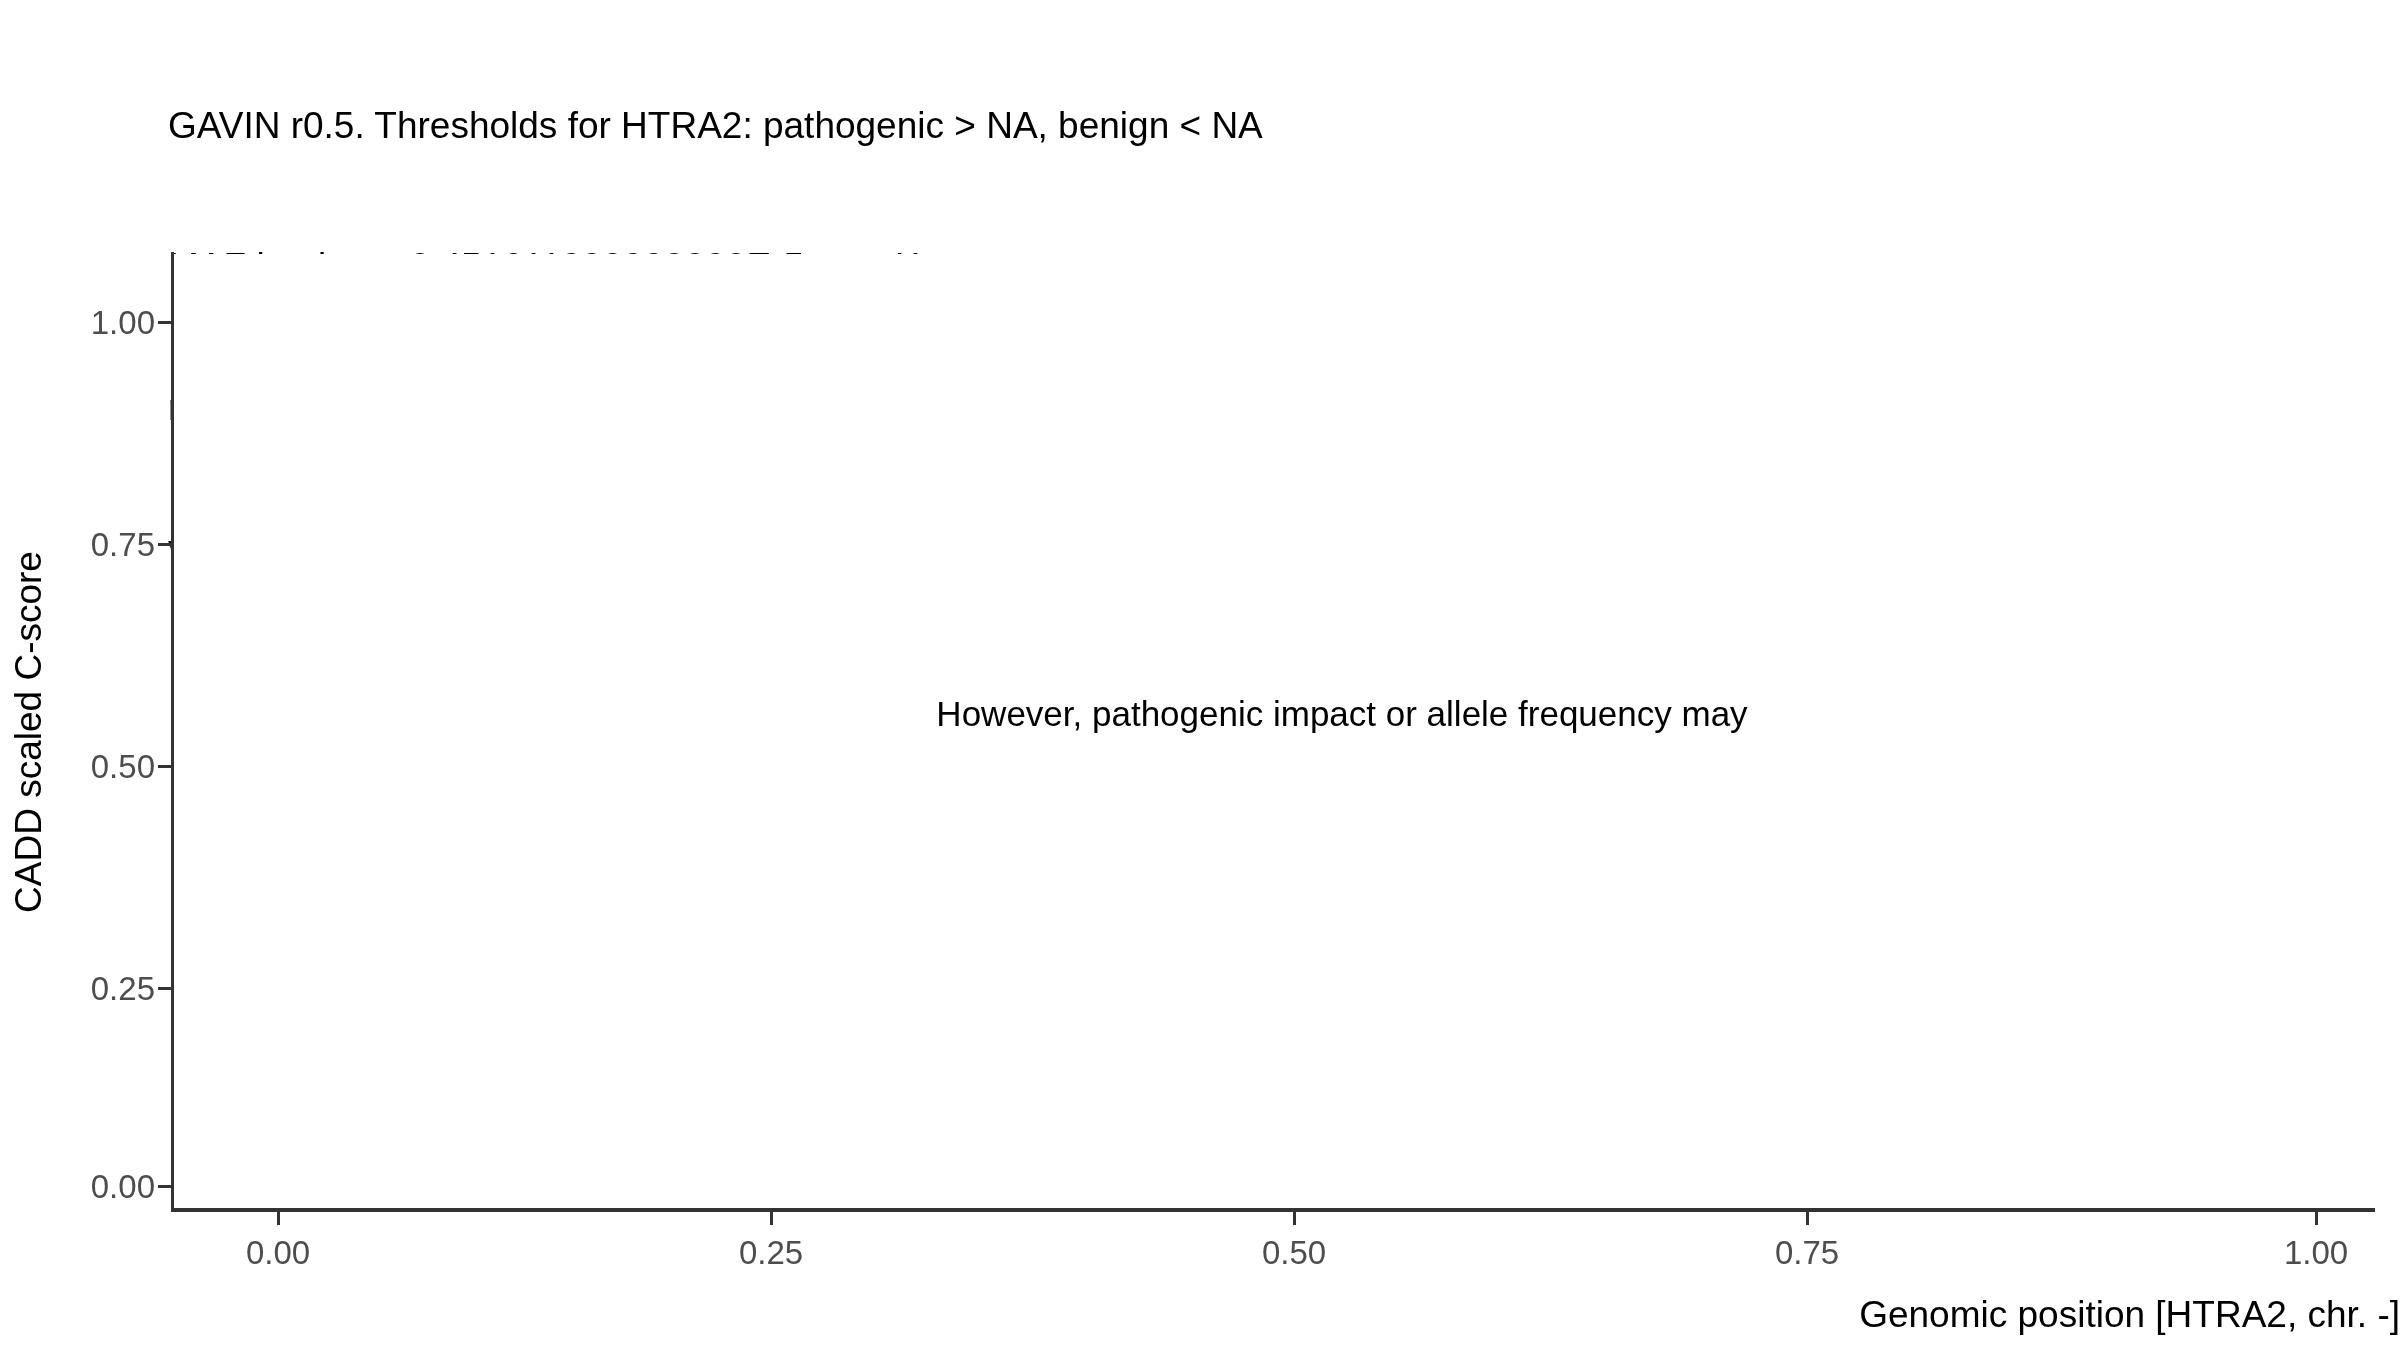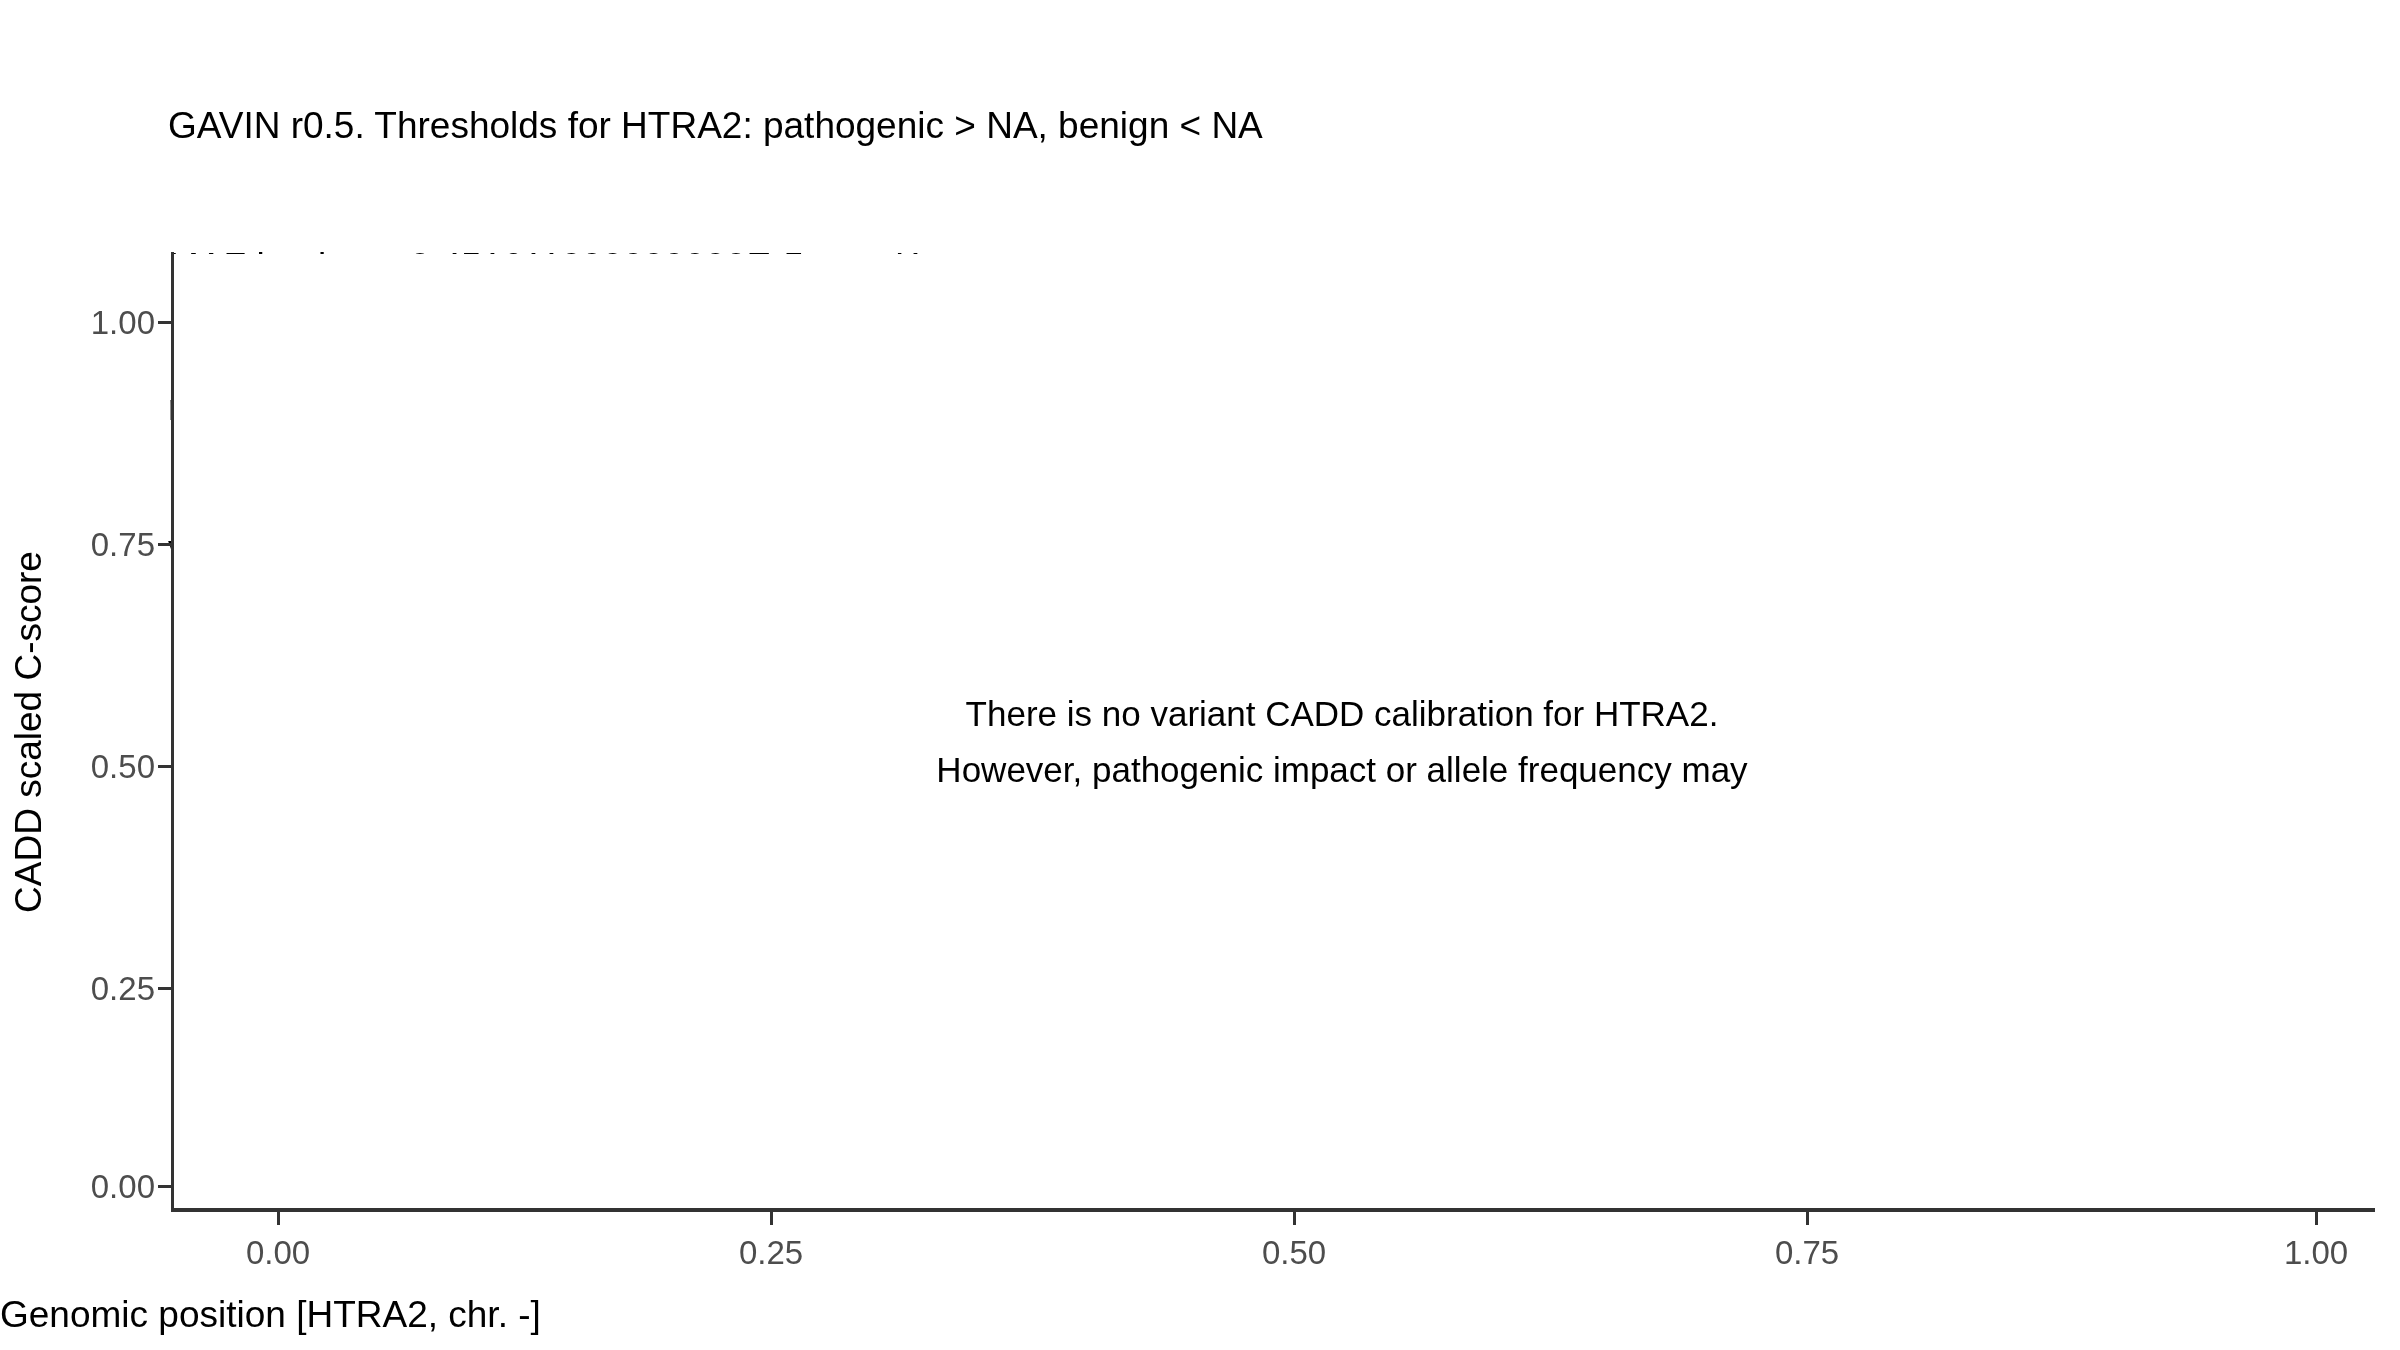--- a/index.html
+++ b/index.html
@@ -100,21 +100,21 @@
     color: #4d4d4d;
     line-height: 33px;
   }
 
   
   #x-axis-title {
     position: absolute;
     top: 1296px;
     left: 0;
     width: 2400px;
-    text-align: left;
+    text-align: right;
     font-size: 37px;
     color: #000000;
     line-height: 37px;
   }
   #y-axis-title-wrap {
     position: absolute;
     left: 0px;
     top: 254px;
     width: 56px;
     height: 955px;
@@ -151,21 +151,20 @@
 
   <div class="plot-title">
     <span class="tline">GAVIN r0.5. Thresholds for HTRA2: pathogenic &gt; NA, benign &lt; NA</span>
     <span class="tline">MAF benign &gt; 3.451611999999998E-5, cat: I1</span>
     <span class="tline">red: ClinVar pathogenic variants, blue: rarity &amp; impact matched gnomAD</span>
     <span class="tline">variants, green: RefSeq exons, grey: genome-wide fallback threshold</span>
   </div>
 
   <div id="panel">
     <div id="panel-annotation">
-      <span class="aline">There is no variant CADD calibration for HTRA2.</span>
       <span class="aline">However, pathogenic impact or allele frequency may</span>
     </div>
   </div>
 
   <div class="axis-line-y"></div>
   <div class="axis-line-x"></div>
 
   <div class="ytick-mark" style="top:321px;"></div>
   <div class="ytick-label" style="top:306px;">1.00</div>
 

